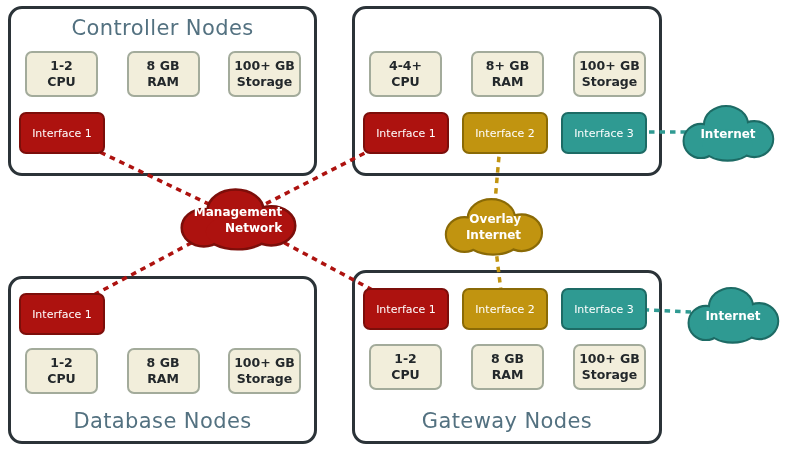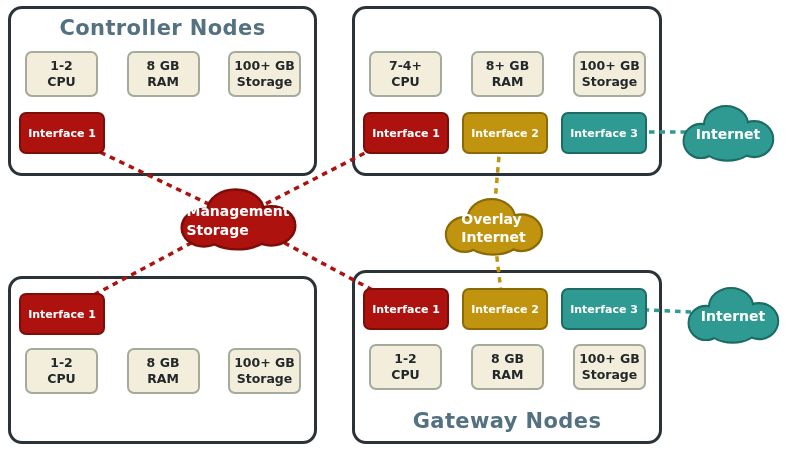--- a/index.html
+++ b/index.html
@@ -8,41 +8,41 @@
     font-family:"DejaVu Sans","Liberation Sans",sans-serif;
   }
 
   
   .node{position:absolute;background:#fff;border:3px solid var(--node-border,#2b3338);border-radius:14px;box-sizing:border-box;}
   #node-controller{left:8px;top:6px;width:309px;height:170px;}
   #node-compute{left:352px;top:6px;width:310px;height:170px;}
   #node-database{left:8px;top:276px;width:309px;height:168px;}
   #node-gateway{left:352px;top:270px;width:310px;height:174px;}
 
-  .node-title{position:absolute;left:0;right:0;text-align:center;font-size:21px;font-weight:bold;
+  .node-title{position:absolute;left:0;right:0;text-align:center;font-size:21px;font-weight:normal;
     color:var(--title-color,#537180);z-index:2;letter-spacing:.4px;}
   #node-controller .node-title,#node-compute .node-title{top:7px;}
   #node-database .node-title,#node-gateway .node-title{bottom:8px;}
 
   .spec-row{position:absolute;left:14px;right:13px;display:flex;justify-content:space-between;z-index:2;}
   #node-controller .spec-row,#node-compute .spec-row{top:42px;}
   #node-database .spec-row{top:69px;}
   #node-gateway .spec-row{top:71px;}
   .spec{width:73px;height:46px;box-sizing:border-box;background:var(--spec-bg,#f2eedb);
     border:2px solid var(--spec-border,#a3ab9b);border-radius:7px;
     display:flex;align-items:center;justify-content:center;text-align:center;
     font-size:12.5px;font-weight:bold;line-height:1.25;color:#23282b;white-space:pre-line;}
 
   .iface-row{position:absolute;left:8px;display:flex;gap:13px;z-index:2;}
   #node-controller .iface-row,#node-compute .iface-row{top:103px;}
   #node-database .iface-row{top:14px;}
   #node-gateway .iface-row{top:15px;}
   .iface{width:86px;height:42px;box-sizing:border-box;border-radius:7px;
     display:flex;align-items:center;justify-content:center;
-    color:#fff;font-weight:bold;font-size:11px;border:2px solid rgba(0,0,0,.3);}
+    color:#fff;font-weight:normal;font-size:11px;border:2px solid rgba(0,0,0,.3);}
   .iface-management{background:var(--red,#ad120f);border-color:var(--red-dark,#7c0e0a);}
   .iface-overlay{background:var(--gold,#c19410);border-color:var(--gold-dark,#8a6a06);}
   .iface-external{background:var(--teal,#2f9a92);border-color:var(--teal-dark,#1d6b65);}
 
   
   .lines{position:absolute;left:0;top:0;width:792px;height:452px;pointer-events:none;}
   .lines line{fill:none;stroke-width:3.5;stroke-dasharray:5.5 5;}
   .line-management{stroke:var(--red,#ad120f);}
   .line-overlay{stroke:var(--gold,#c19410);}
   .line-external{stroke:var(--teal,#2f9a92);}
@@ -50,22 +50,22 @@
   
   .note-box{position:absolute;left:549px;top:99px;width:214px;height:120px;box-sizing:border-box;
     border:2px dashed var(--note-border,#8ea3ad);border-radius:12px;z-index:2;}
   .note-text{position:absolute;left:52px;right:6px;top:74px;text-align:center;
     font-size:12px;line-height:1.35;color:var(--text-color,#1c1c1c);white-space:pre-line;}
 
   
   .cloud{position:absolute;z-index:3;}
   .cloud svg{position:absolute;left:0;top:0;width:100%;height:100%;overflow:visible;}
   .cloud-label{position:absolute;left:0;top:0;right:0;bottom:0;padding-top:5px;
-    display:flex;align-items:center;justify-content:center;text-align:left;
-    color:#fff;font-weight:bold;font-size:14px;line-height:1.3;white-space:pre-line;}
+    display:flex;align-items:center;justify-content:center;text-align:right;
+    color:#fff;font-weight:bold;font-size:12px;line-height:1.3;white-space:pre-line;}
   .cloud-red{--cfill:var(--red,#ad120f);--cstroke:var(--red-dark,#7c0e0a);}
   .cloud-gold{--cfill:var(--gold,#c19410);--cstroke:var(--gold-dark,#8a6a06);}
   .cloud-teal{--cfill:var(--teal,#2f9a92);--cstroke:var(--teal-dark,#1d6b65);}
   #cloud-management{left:176px;top:183px;width:124px;height:70px;}
   #cloud-overlay{left:441px;top:193px;width:105px;height:65px;}
   #cloud-internet-top{left:679px;top:100px;width:98px;height:64px;}
   #cloud-internet-bottom{left:684px;top:282px;width:98px;height:64px;}
   .defs-holder{position:absolute;width:0;height:0;overflow:hidden;}
 </style>
 </head>
@@ -102,21 +102,21 @@
       <div class="spec">100+ GB
 Storage</div>
     </div>
     <div class="iface-row">
       <div class="iface iface-management">Interface 1</div>
     </div>
   </div>
 
   <div class="node" id="node-compute">
     <div class="spec-row">
-      <div class="spec">7-4+
+      <div class="spec">4-4+
 CPU</div>
       <div class="spec">8+ GB
 RAM</div>
       <div class="spec">100+ GB
 Storage</div>
     </div>
     <div class="iface-row">
       <div class="iface iface-management">Interface 1</div>
       <div class="iface iface-overlay">Interface 2</div>
       <div class="iface iface-external">Interface 3</div>
@@ -128,20 +128,21 @@
       <div class="iface iface-management">Interface 1</div>
     </div>
     <div class="spec-row">
       <div class="spec">1-2
 CPU</div>
       <div class="spec">8 GB
 RAM</div>
       <div class="spec">100+ GB
 Storage</div>
     </div>
+    <div class="node-title">Database Nodes</div>
   </div>
 
   <div class="node" id="node-gateway">
     <div class="iface-row">
       <div class="iface iface-management">Interface 1</div>
       <div class="iface iface-overlay">Interface 2</div>
       <div class="iface iface-external">Interface 3</div>
     </div>
     <div class="spec-row">
       <div class="spec">1-2
@@ -164,21 +165,21 @@
     <line class="line-external" x1="728" y1="132" x2="604" y2="132"></line>
     <line class="line-external" x1="733" y1="314" x2="606" y2="308"></line>
   </svg>
 
 
   <div class="cloud cloud-red" id="cloud-management">
     <svg viewBox="0 0 125 72" preserveAspectRatio="none">
         <use href="#cloud-shape"></use>
       </svg>
     <div class="cloud-label">Management
-Storage</div>
+Network</div>
   </div>
 
   <div class="cloud cloud-gold" id="cloud-overlay">
     <svg viewBox="0 0 125 72" preserveAspectRatio="none">
         <use href="#cloud-shape"></use>
       </svg>
     <div class="cloud-label">Overlay
 Internet</div>
   </div>
 

